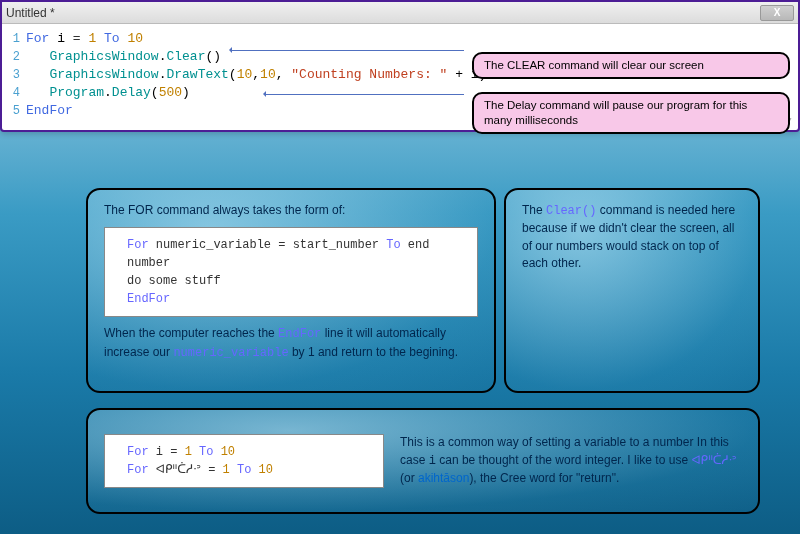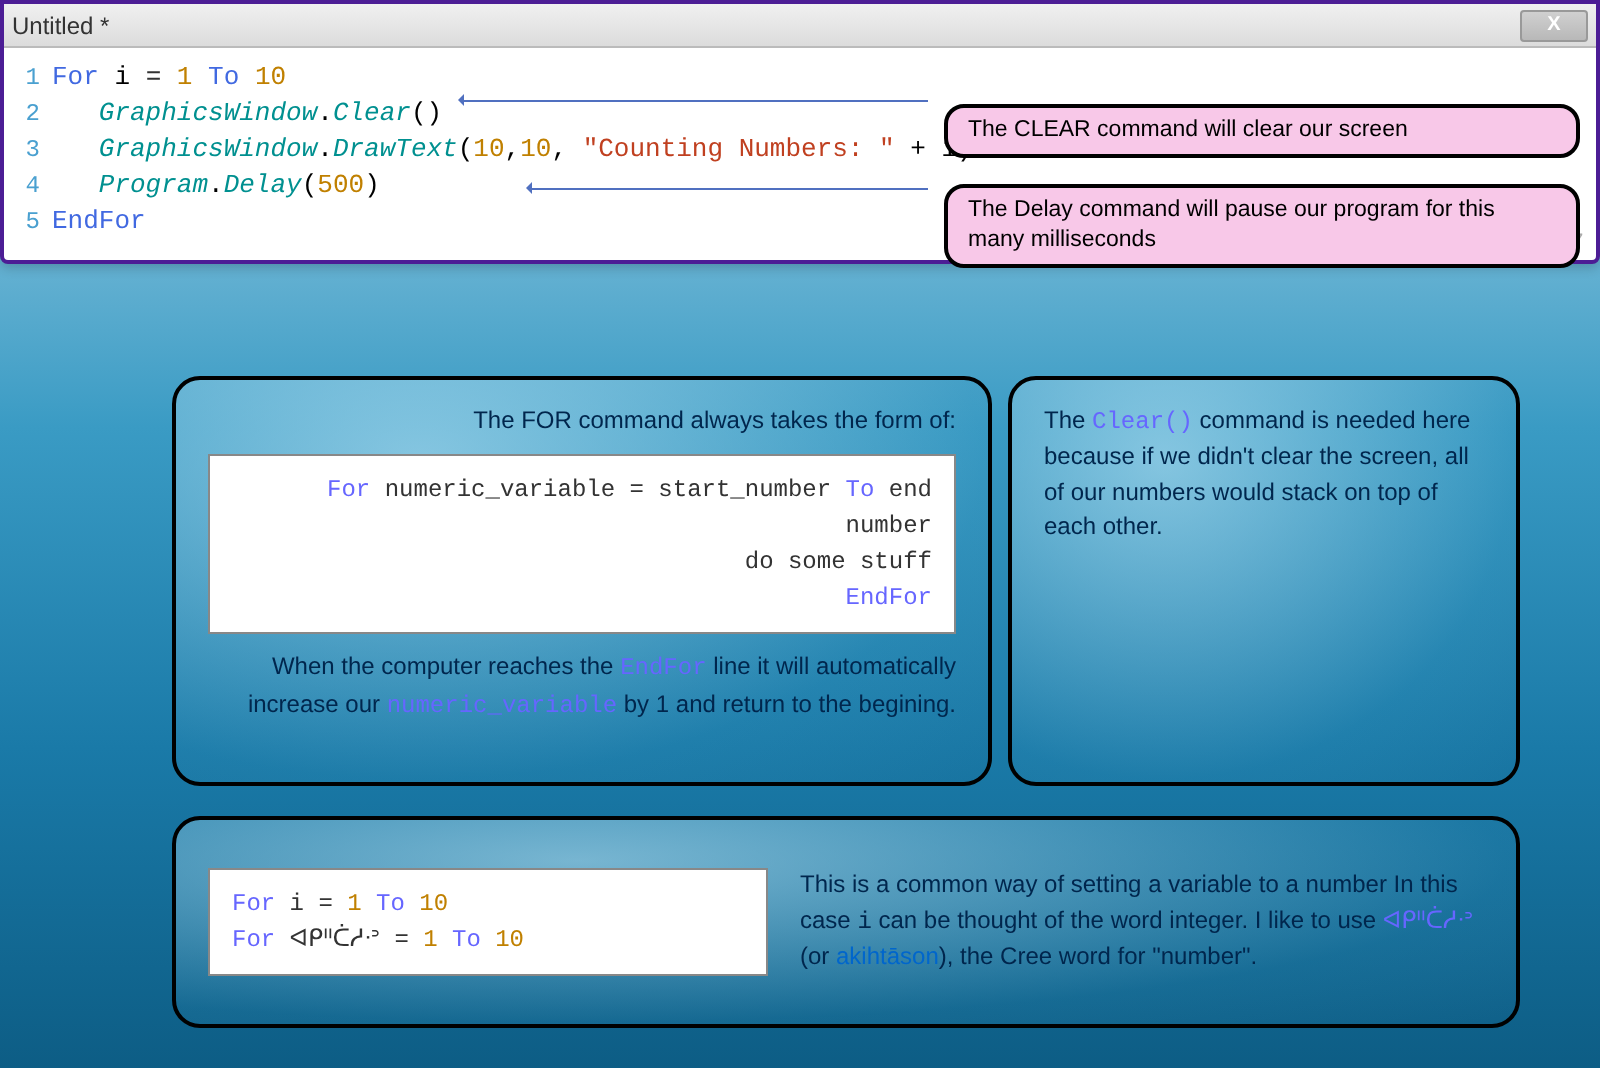--- a/index.html
+++ b/index.html
@@ -37,21 +37,21 @@
     font-size: 13px; padding: 6px 0 10px 0;
     position: relative;
   }
   .code-line { display: flex; align-items: baseline; line-height: 18px; }
   .gutter {
     width: 24px; text-align: right; padding-right: 6px;
     color: #4aa0d0; font-size: 12px;
   }
   .code-text { white-space: pre; }
   .kw { color: #4169e1; }
-  .cls { color: #009090; font-style: italic; }
+  .cls { color: #009090; }
   .num { color: #c08000; }
   .str { color: #c04020; }
   .op { color: #333; }
   .status { position: absolute; bottom: 2px; right: 6px; font-size: 11px; color: #aaa; }
 
   .callout {
     position: absolute;
     background: #f8c8e8;
     border: 2px solid #000;
     border-radius: 10px;
@@ -78,27 +78,27 @@
   .panel {
     position: absolute;
     border: 2px solid #000;
     border-radius: 14px;
     padding: 12px 16px;
     font-size: 12px;
     line-height: 1.45;
     color: #00264d;
     background: radial-gradient(ellipse at 30% 20%, rgba(185,228,245,0.6), rgba(60,150,190,0.15) 70%, rgba(20,90,130,0.1));
   }
-  .panel-for { top: 188px; left: 86px; width: 410px; height: 205px; text-align: right; }
+  .panel-for { top: 188px; left: 86px; width: 410px; height: 205px; }
   .panel-clear { top: 188px; right: 40px; width: 256px; height: 205px; }
   .panel-var { top: 408px; left: 86px; right: 40px; height: 106px; display: flex; gap: 16px; align-items: center; }
 
   .codebox {
     background: #fff; border: 1px solid #888;
-    padding: 8px 11px; margin: 8px 0;
+    padding: 8px 22px; margin: 8px 0;
     font-family: Consolas, "Courier New", monospace;
     font-size: 12px; line-height: 1.5;
     color: #333;
   }
   .panel-var .codebox { margin: 0; flex: 0 0 auto; width: 280px; }
   .panel-var .vartext { flex: 1; }
   .mono { font-family: Consolas, "Courier New", monospace; }
   .kw2 { color: #6666ff; }
   .link { color: #0066cc; }
 </style>
@@ -159,15 +159,15 @@
   </p>
   <br>
 </div>
 
 <div class="panel panel-var">
   <div class="codebox">
     <div><span class="kw2">For</span><span> i = </span><span class="num">1</span><span class="kw2"> To </span><span class="num">10</span></div>
     <div><span class="kw2">For</span><span> ᐊᑭᐦᑖᓱᐧᐣ = </span><span class="num">1</span><span class="kw2"> To </span><span class="num">10</span></div>
   </div>
   <div class="vartext">
-    <span>This is a common way of setting a variable to a number In this case </span><span class="mono">i</span><span> can be thought of the word integer. I like to use </span><span class="kw2">ᐊᑭᐦᑖᓱᐧᐣ</span><span> (or </span><span class="link">akihtāson</span><span>), the Cree word for "number".</span>
+    <span>This is a common way of setting a variable to a number In this case </span><span class="mono">i</span><span> can be thought of the word integer. I like to use </span><span class="kw2">ᐊᑭᐦᑖᓱᐧᐣ</span><span> (or </span><span class="link">akihtāson</span><span>), the Cree word for "return".</span>
   </div>
 </div>
 
 </body></html>

